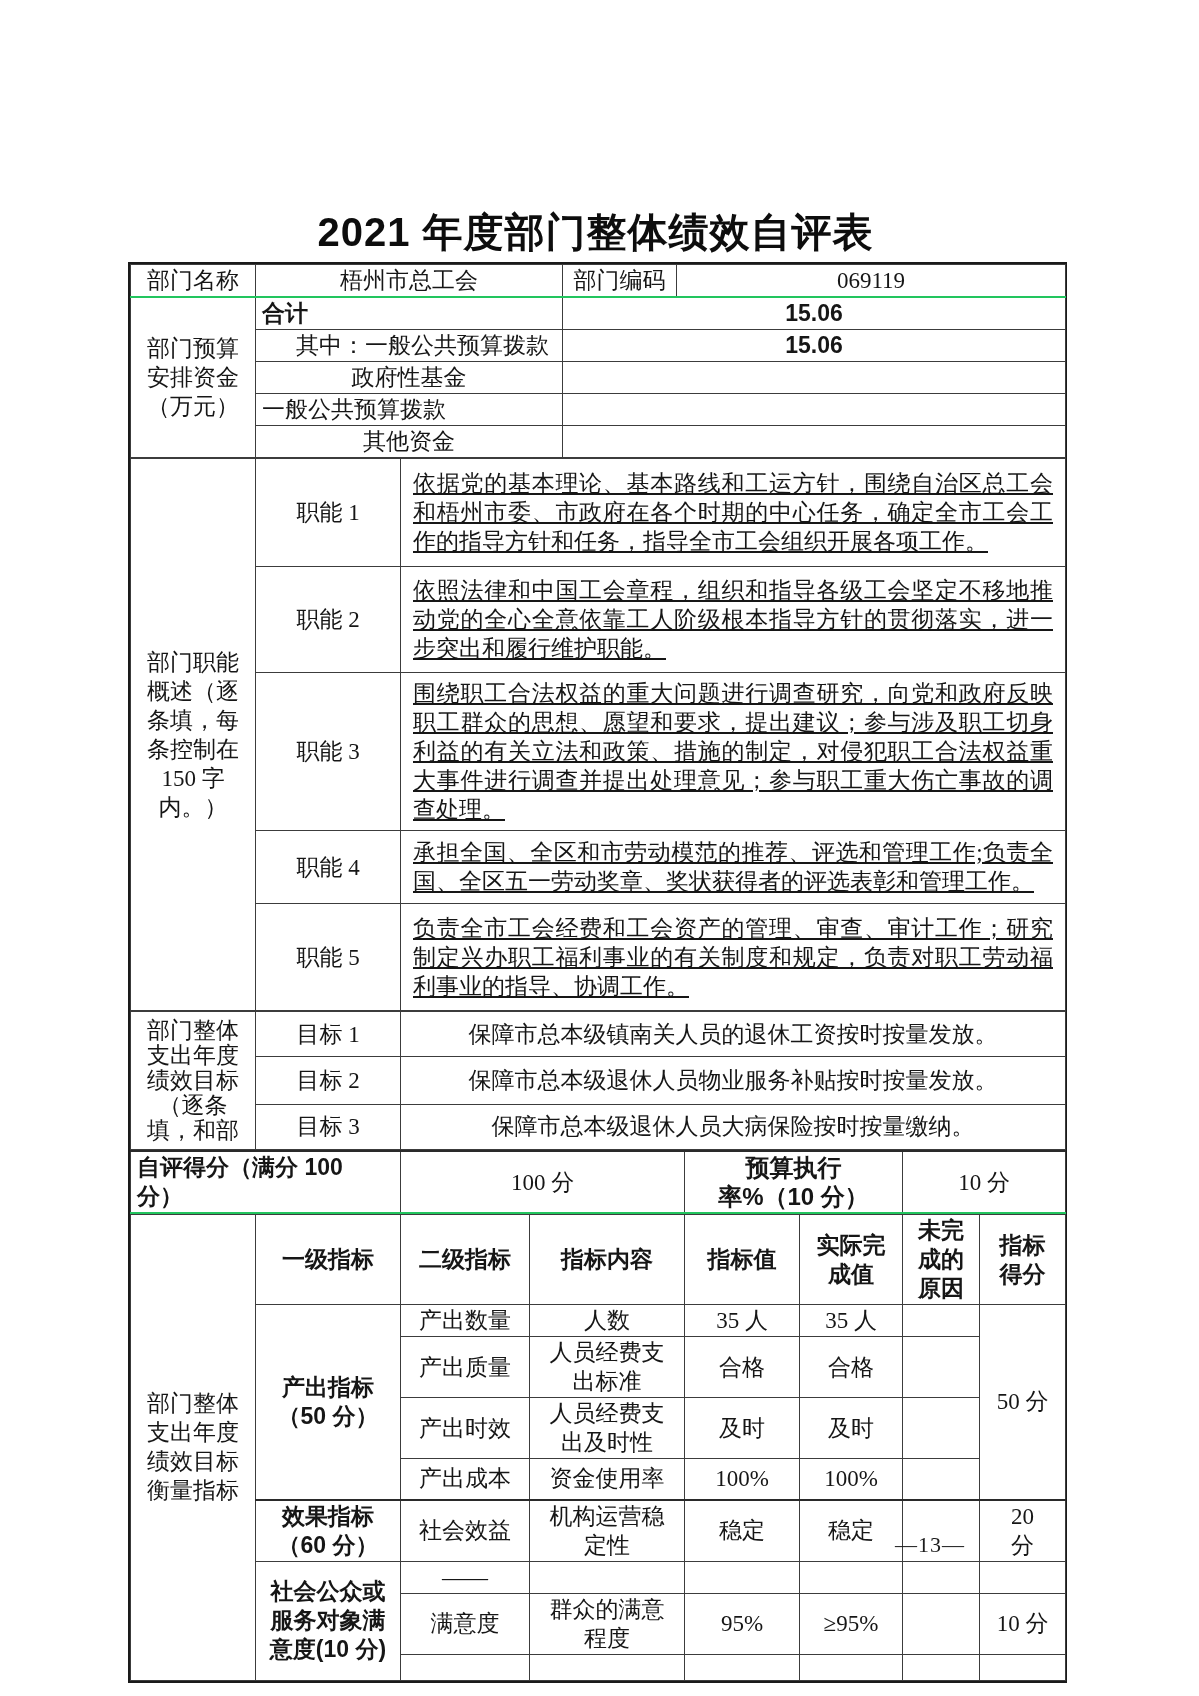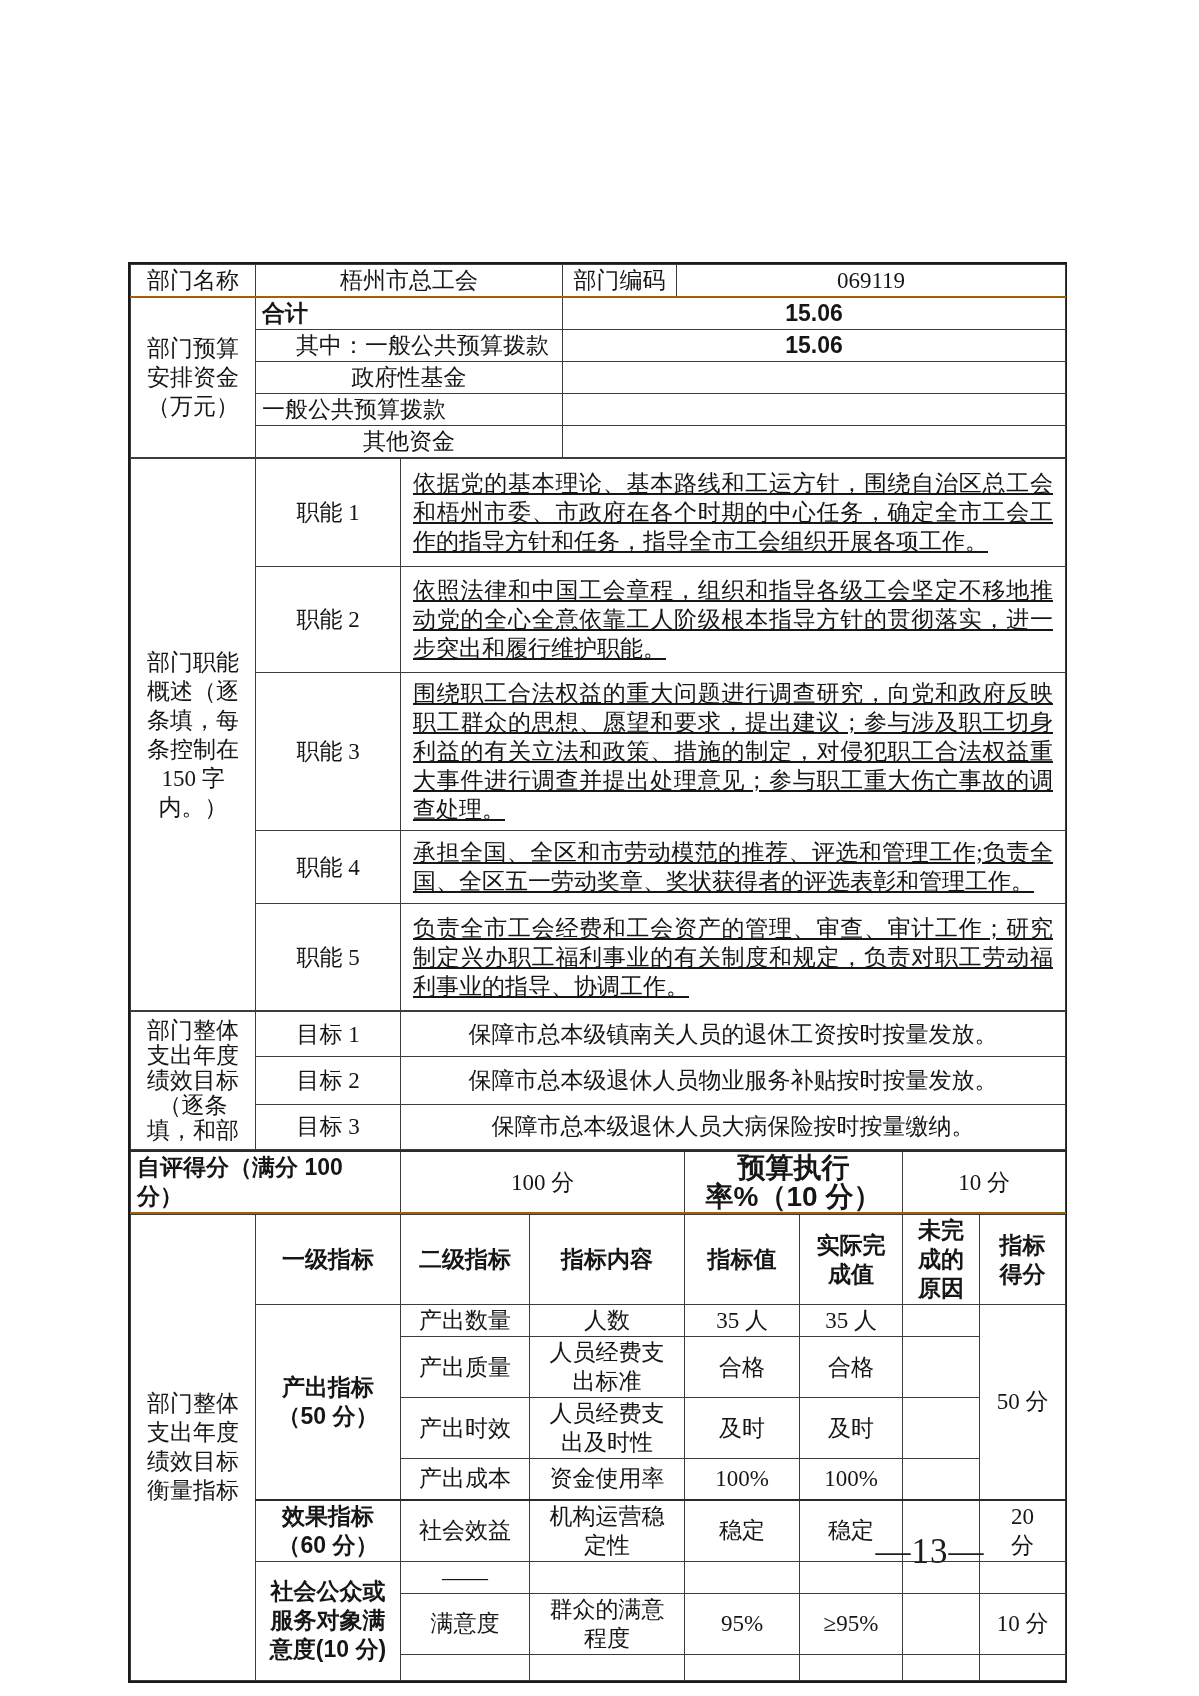--- a/index.html
+++ b/index.html
@@ -17,33 +17,34 @@
   table{border-collapse:collapse;table-layout:fixed;width:935px;}
   td{
     border:1px solid #3c3c3c;padding:1px 6px;text-align:center;vertical-align:middle;
     font-size:23px;line-height:29px;white-space:pre-line;overflow:hidden;color:#161616;
   }
   .b{font-family:"Liberation Sans","DejaVu Sans",sans-serif;font-weight:bold;}
   .left{text-align:left;}
   .indent{padding-left:40px;}
   .just{text-align:justify;padding:6px 12px;text-decoration:underline;}
   .goals-label{line-height:25px;padding:6px 4px;}
-  .tk-b{border-bottom:2px solid #a16207;}
+  .tk-b{border-bottom:2px solid #22c55e;}
   .tk-t{border-top:2px solid #2a2a2a;}
-  .exec{padding:0 18px;font-size:28px;margin-left:48px;}
+  .exec{padding:0 18px;font-size:24px;margin-left:48px;}
   .pageno{
     position:absolute;left:820px;top:1532px;width:220px;text-align:center;
-    font-size:35px;letter-spacing:1px;color:#1c1c1c;
+    font-size:22px;letter-spacing:1px;color:#1c1c1c;
   }
 </style>
 </head>
 <body>
 
 <div class="page">
 
+  <h1 class="title">2021 年度部门整体绩效自评表</h1>
 
   <div class="doc">
 
     <table>
       <colgroup>
           <col style="width:125px">
           <col style="width:307px">
           <col style="width:114px">
           <col style="width:389px">
         </colgroup>

